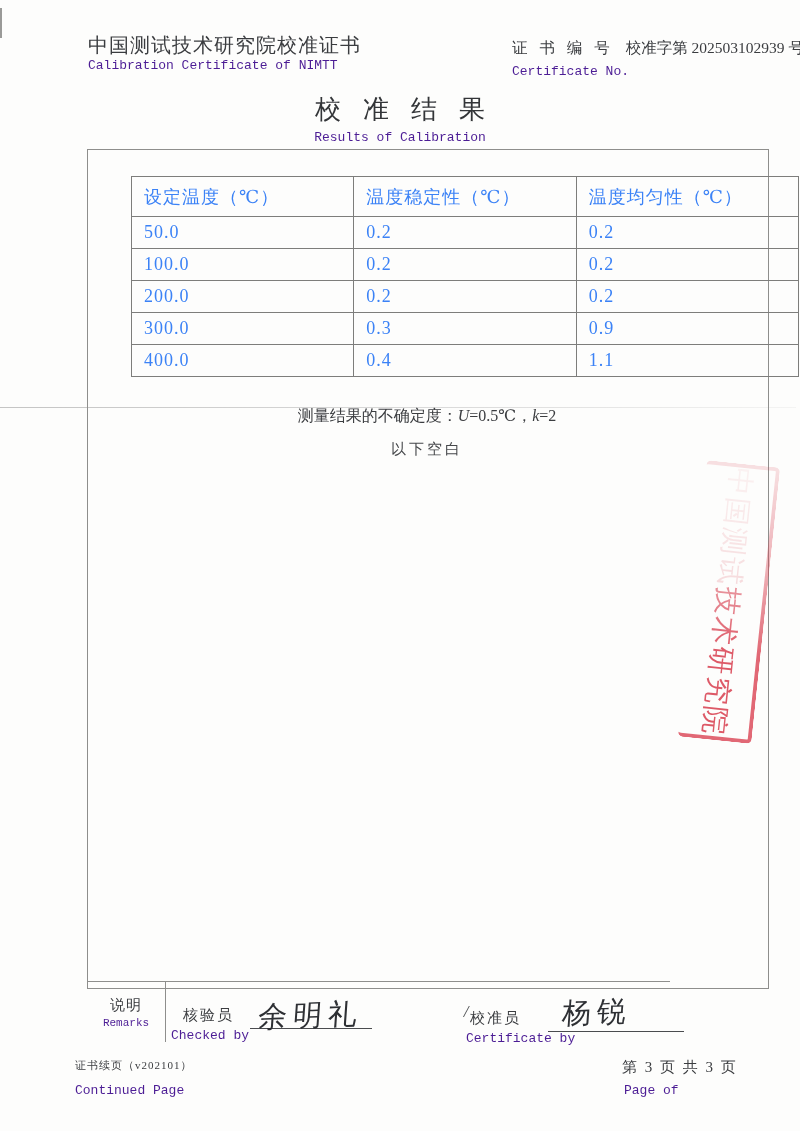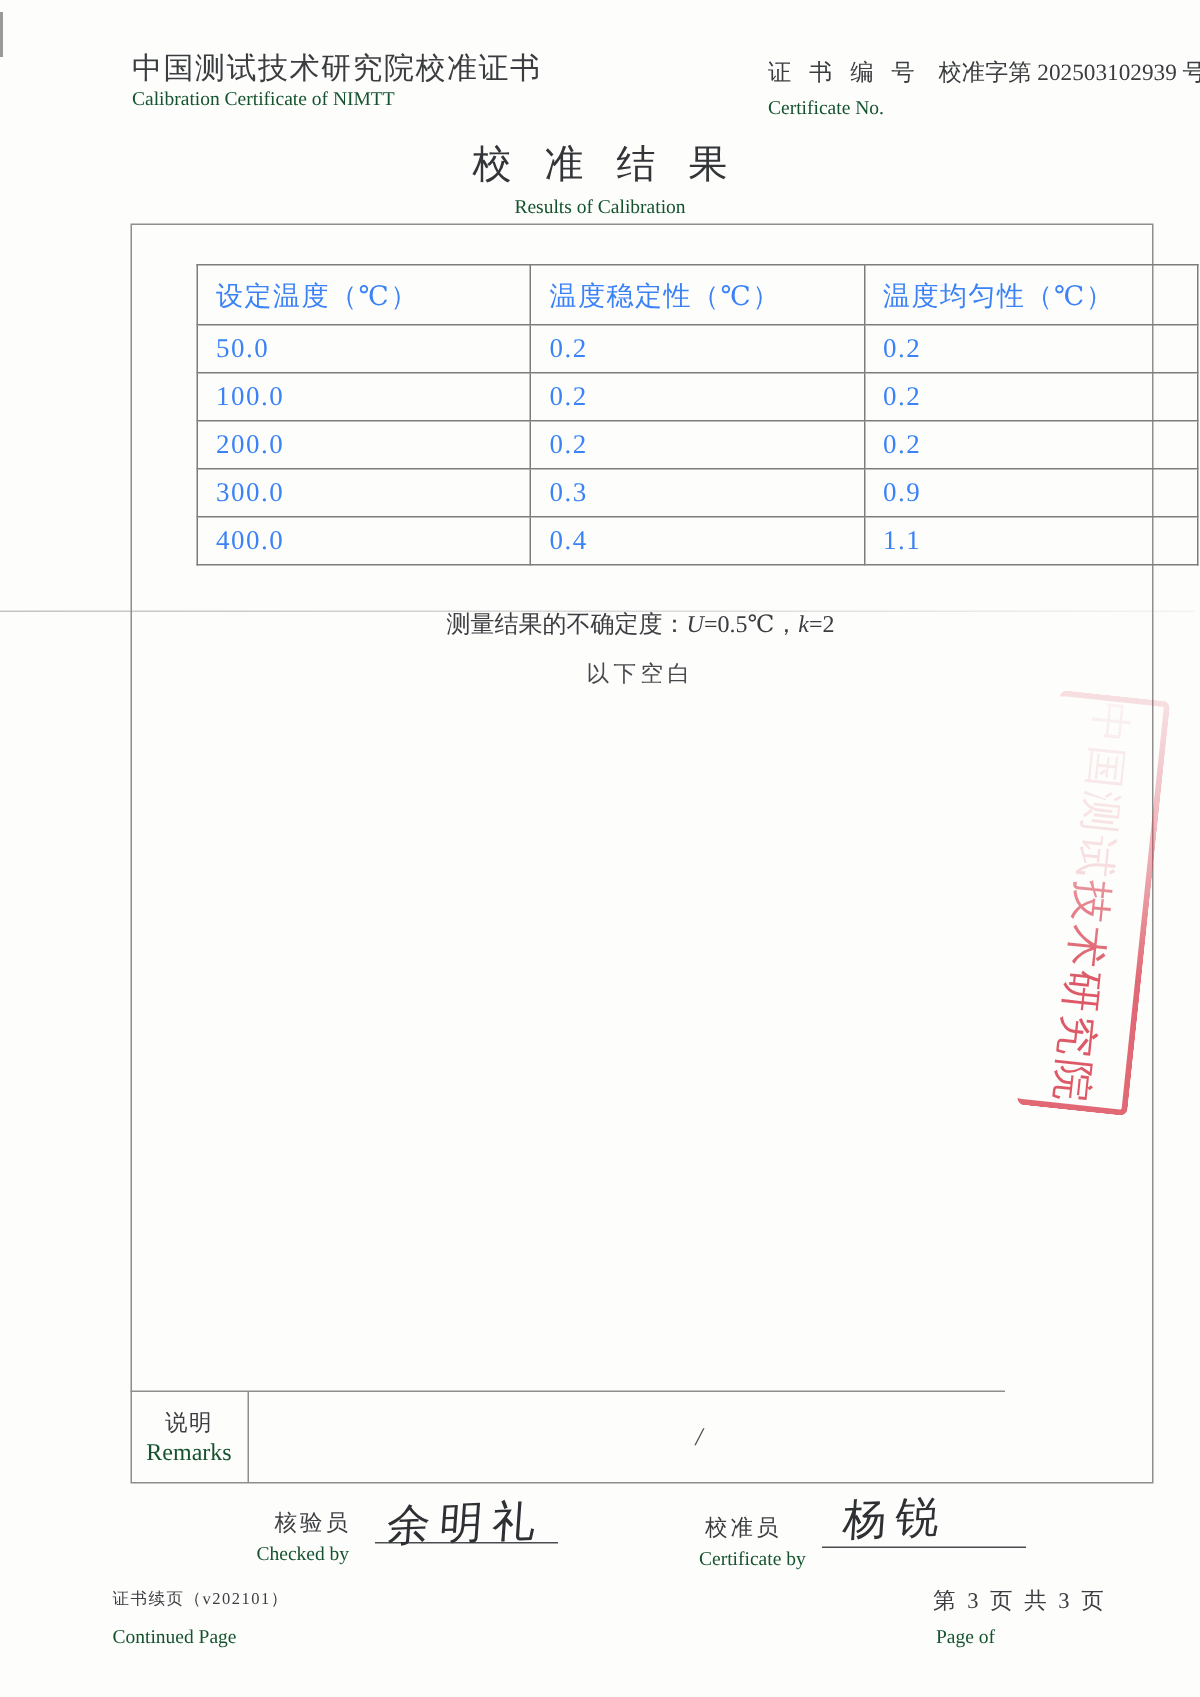--- a/index.html
+++ b/index.html
@@ -4,21 +4,21 @@
 <style>
   html,body{margin:0;padding:0;}
   body{
     width:800px;height:1131px;position:relative;overflow:hidden;
     background:#fdfdfc;
     font-family:"Liberation Serif","DejaVu Serif",serif;
     color:#3b3d40;
   }
   .abs{position:absolute;}
   .zh{font-family:"Liberation Serif","DejaVu Serif",serif;}
-  .en{font-family:Liberation Serif, serif;color:#14532d;}
+  .en{font-family:Liberation Mono, monospace;color:#4c1d95;}
 
   
   .edge-mark{left:0;top:8px;width:2px;height:30px;background:#9a9a98;}
   .fold-line{left:0;top:407px;width:796px;height:1px;
     background:linear-gradient(to right,rgba(150,150,150,.55),rgba(170,170,170,.4) 60%,rgba(190,190,190,.15));}
 
   
   .hdr-zh-left{left:88px;top:32px;font-size:20px;letter-spacing:1px;color:#3a3c3f;}
   .hdr-en-left{left:88px;top:58px;font-size:13px;}
   .hdr-no-line{left:512px;top:38px;font-size:15.5px;white-space:nowrap;color:#3a3c3f;}
@@ -53,26 +53,26 @@
     border:4px solid rgba(216,62,78,.82);border-bottom:none;border-radius:5px;
     transform:rotate(96deg);transform-origin:center center;
     display:flex;align-items:center;justify-content:center;
     color:#d83e4e;font-size:28px;letter-spacing:2px;white-space:nowrap;
     -webkit-mask-image:linear-gradient(to right,rgba(0,0,0,.18),rgba(0,0,0,.5) 38%,rgba(0,0,0,.95) 68%);
     mask-image:linear-gradient(to right,rgba(0,0,0,.18),rgba(0,0,0,.5) 38%,rgba(0,0,0,.95) 68%);}
   .stamp .faded{opacity:.3;}
   .stamp .clear{opacity:.9;}
 
   
-  .remarks-row{left:87px;top:927px;width:583px;height:60px;border-top:1px solid #8e8e8c;}
+  .remarks-row{left:87px;top:981px;width:583px;height:60px;border-top:1px solid #8e8e8c;}
   .remarks-label{position:absolute;left:0;top:0;width:78px;height:60px;
     border-right:1px solid #8e8e8c;display:flex;flex-direction:column;
     align-items:center;justify-content:center;}
   .remarks-label .zh-l{font-size:15px;letter-spacing:1px;}
-  .remarks-label .en-l{font-size:16px;margin-top:2px;}
+  .remarks-label .en-l{font-size:11px;margin-top:2px;}
   .remarks-value{position:absolute;left:78px;top:0;width:602px;height:60px;
     display:flex;align-items:center;justify-content:center;
     font-size:17px;font-style:italic;color:#4a4c4f;}
 
   
   .sig-label-zh{font-size:15px;letter-spacing:2px;color:#3b3d40;}
   .sig-label-en{font-size:13px;}
   .sig-line{border-bottom:1.5px solid #4a4c4f;position:absolute;}
   .handwriting{font-size:29px;color:#2e3034;
     transform:rotate(-2deg) skewX(-6deg);letter-spacing:6px;white-space:nowrap;}

